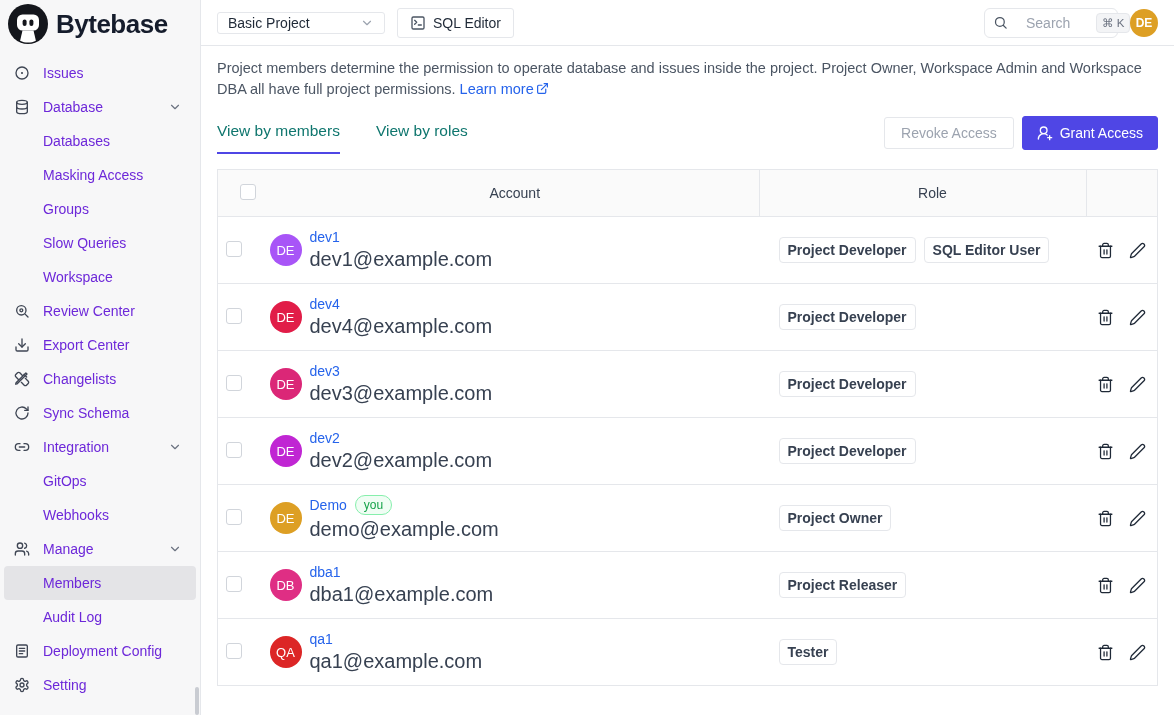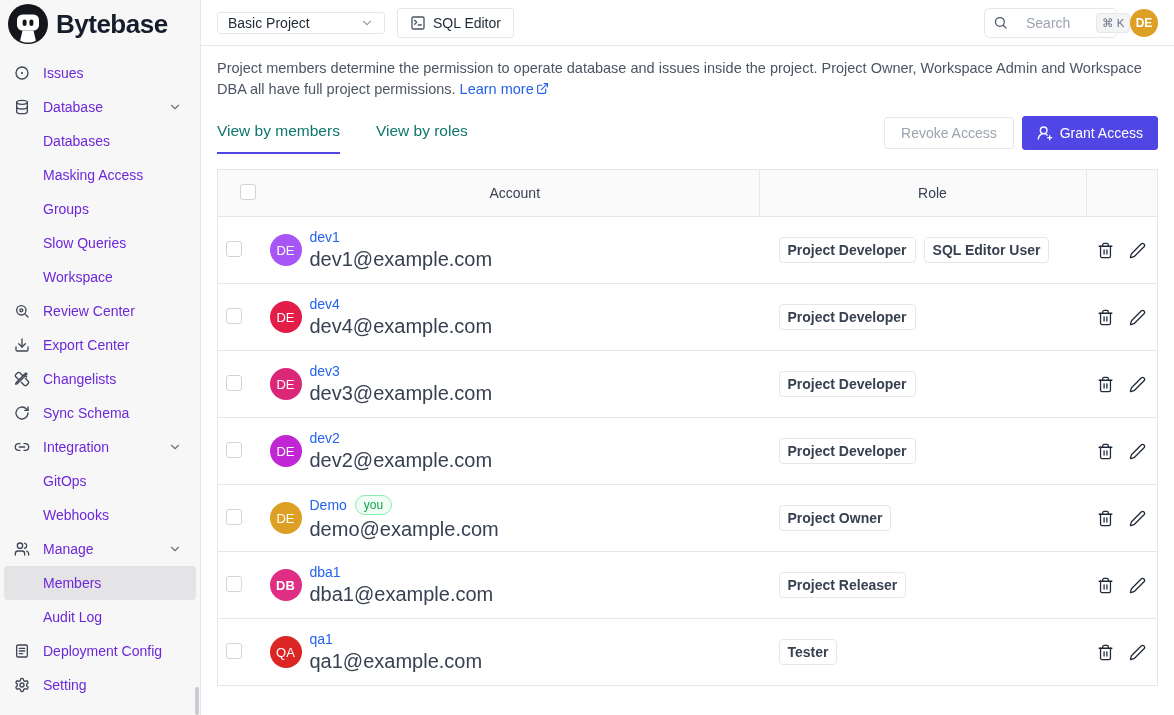--- a/index.html
+++ b/index.html
@@ -598,21 +598,21 @@
                     <path d="M21.17 6.81a2.82 2.82 0 0 0-3.98-3.99L3.84 16.17a2 2 0 0 0-.5.83l-1.32 4.35a.5.5 0 0 0 .62.62l4.35-1.32a2 2 0 0 0 .83-.5z"></path>
                   </svg>
                 </span>
       </div>
     </td>
   </tr>
           <tr>
     <td class="col-check"><span class="checkbox"></span></td>
     <td class="col-account">
       <div class="account-cell">
-        <span class="avatar" style="background: rgb(223, 46, 132); font-weight: bold;">DB</span>
+        <span class="avatar" style="background: rgb(223, 46, 132);">DB</span>
         <div>
           <div class="name-row">
             <a class="member-name">dba1</a>
 
           </div>
           <div class="member-email">dba1@example.com</div>
         </div>
       </div>
     </td>
     <td class="col-role">

